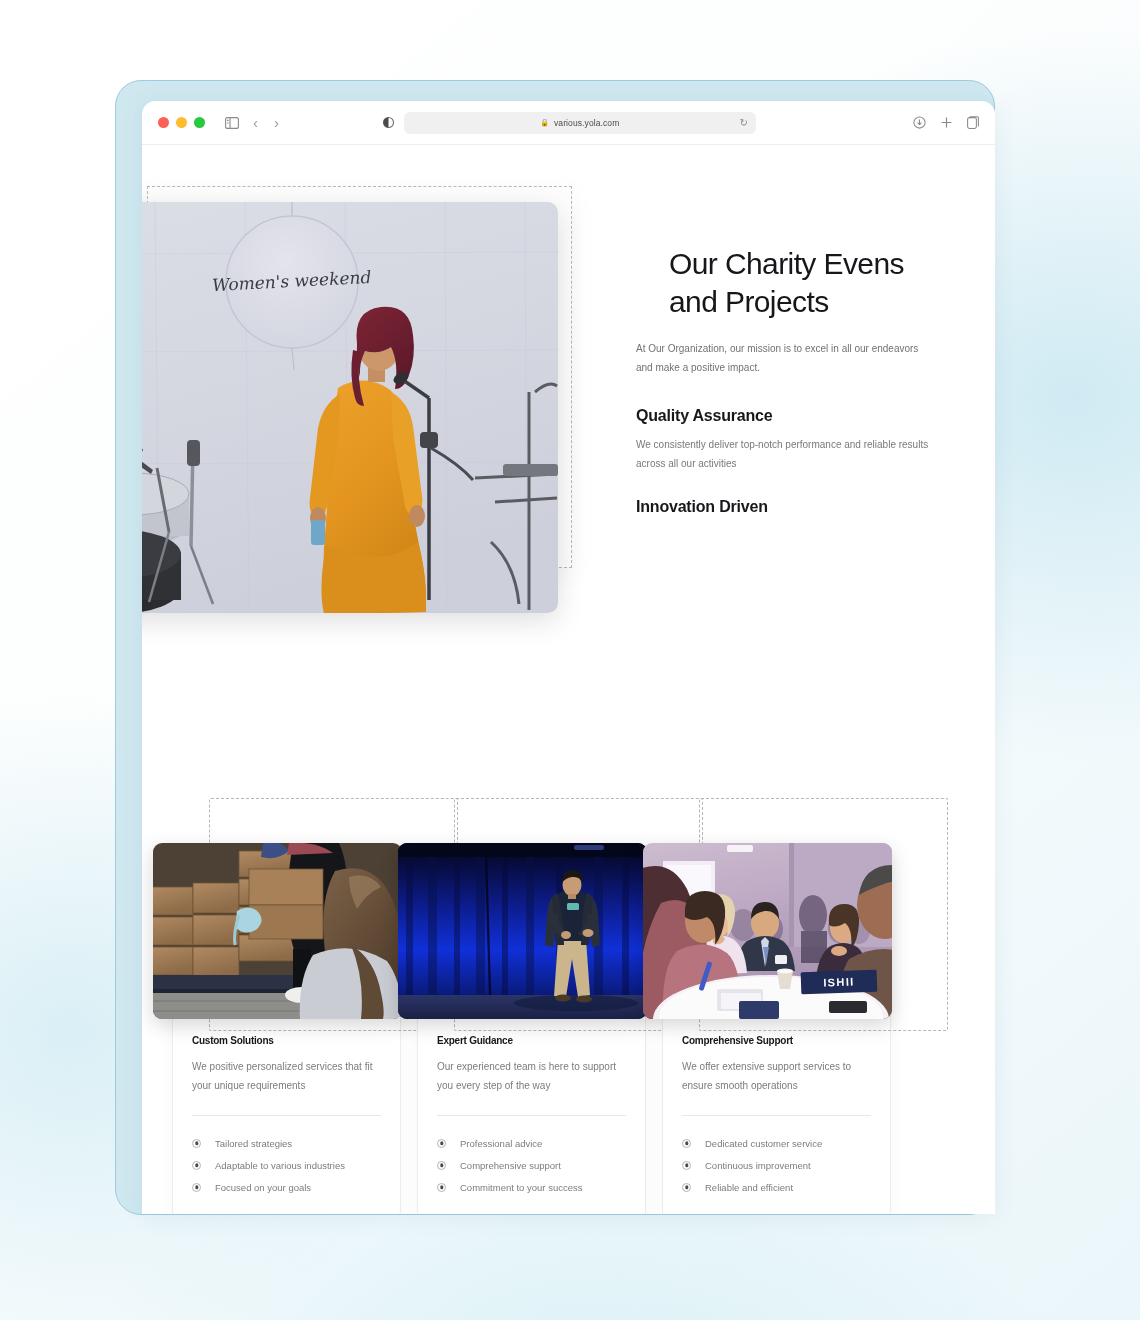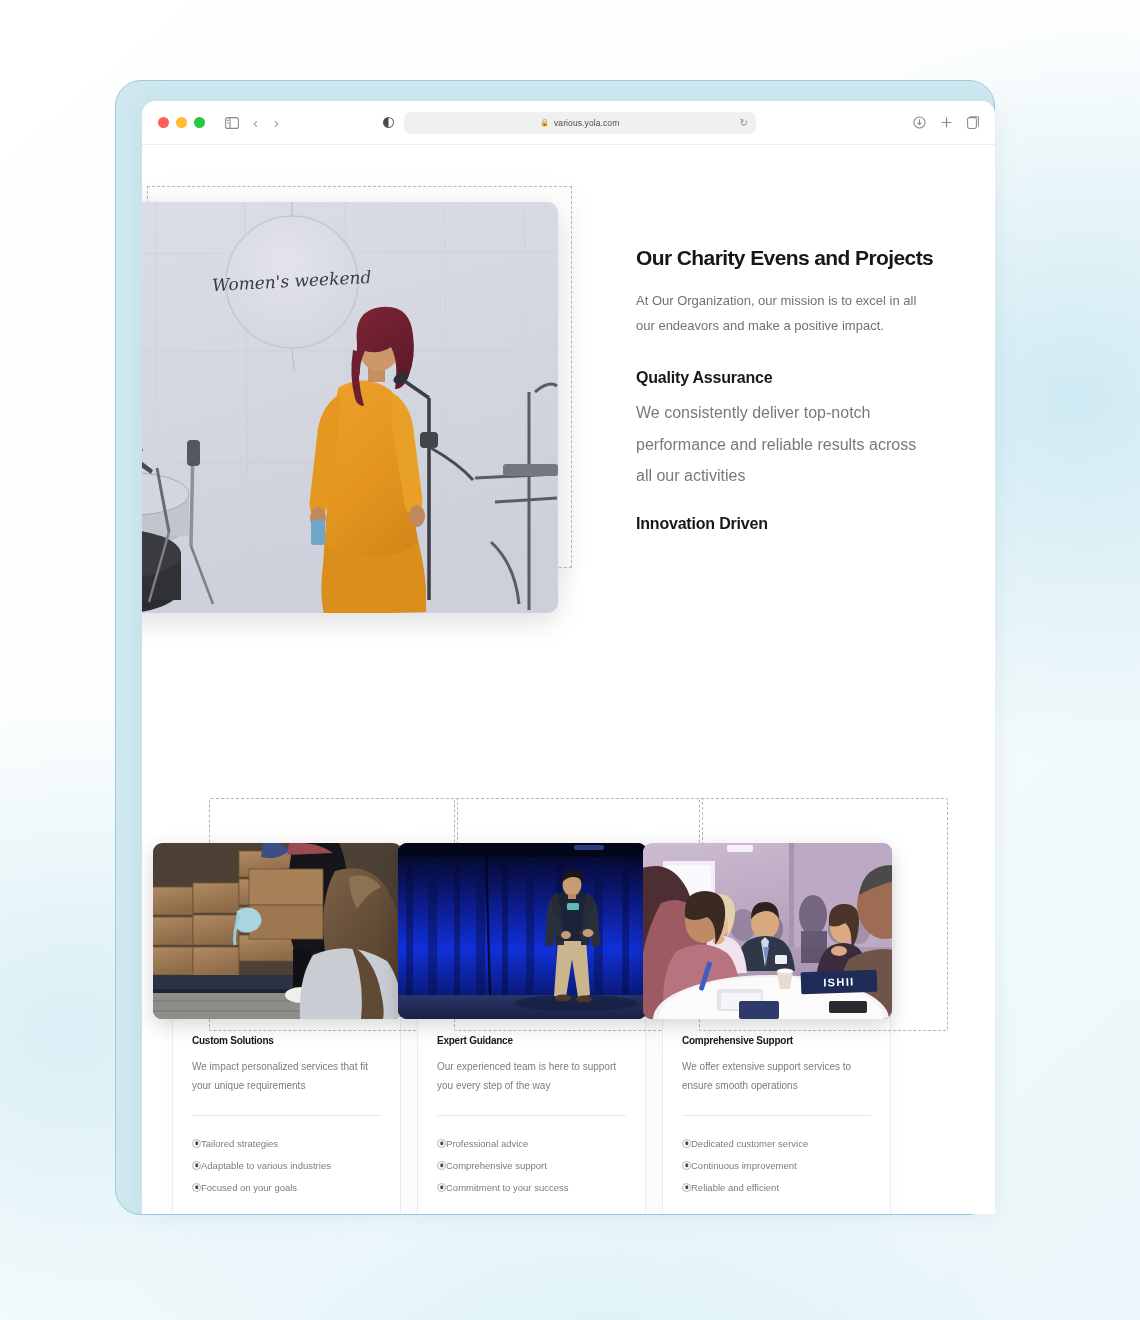--- a/index.html
+++ b/index.html
@@ -137,44 +137,45 @@
   .hero-photo svg { display: block; width: 100%; height: 100%; }
 
   .hero-text {
     position: absolute;
     left: 494px;
     top: 100px;
     width: 300px;
   }
 
   .hero-title {
-    font-size: 21px;
+    font-size: 30px;
     line-height: 1.26;
-    font-weight: 700;
+    font-weight: 400;
     color: #16171a;
     letter-spacing: -0.6px;
+    margin-left: 33px;
   }
   .hero-sub {
     margin-top: 18px;
-    font-size: 13px;
+    font-size: 10px;
     line-height: 1.92;
     color: #6f7276;
   }
 
   .feat-block { margin-top: 30px; }
   .feat-block.second { margin-top: 24px; }
   .feat-title {
     font-size: 16px;
     font-weight: 700;
     color: #17181b;
     letter-spacing: -0.2px;
   }
   .feat-desc {
     margin-top: 10px;
-    font-size: 16px;
+    font-size: 10px;
     line-height: 1.95;
     color: #77797d;
   }
 
   
   .cards {
     position: absolute;
     left: 30px;
     top: 709px;
     width: 795px;
@@ -231,21 +232,21 @@
   .card-divider {
     margin-top: 20px;
     height: 1px;
     background: #e8e8e8;
   }
 
   .card-list { margin-top: 16px; list-style: none; }
   .card-list li {
     display: flex;
     align-items: center;
-    gap: 0;
+    gap: 14px;
     font-size: 9.5px;
     color: #7a7c80;
     padding: 5.5px 0;
   }
   .bullet {
     flex: 0 0 auto;
     width: 9px;
     height: 9px;
     border-radius: 50%;
     border: 1px solid #b3b3b3;
@@ -500,21 +501,21 @@
             <path d="M110 0 q18 -4 26 8 q-12 10 -28 6 Z" fill="#3b4f86"></path>
             <path d="M136 0 q28 -2 44 10 l-46 2 Z" fill="#9a4a52"></path>
 
             <path d="M182 28 q34 -10 52 18 q16 28 15 62 q-1 34 -12 68 l-72 0 q10 -42 6 -78 q-4 -42 11 -70 Z" fill="url(#hairG1)"></path>
             <path d="M196 34 q20 -6 32 10 q-14 6 -24 22 q-8 -16 -8 -32 Z" fill="#9a7d5e" opacity="0.7"></path>
             <path d="M160 112 q38 -16 74 6 q16 22 15 58 l-102 0 q-2 -40 13 -64 Z" fill="#c9ccd2"></path>
             <path d="M198 102 q24 14 30 48 q4 18 2 26 l-22 0 q4 -40 -10 -74 Z" fill="#5f4a35"></path>
           </svg>
         </div>
         <h3 class="card-title">Custom Solutions</h3>
-        <p class="card-desc">We impact personalized services that fit your unique requirements</p>
+        <p class="card-desc">We positive personalized services that fit your unique requirements</p>
         <div class="card-divider"></div>
         <ul class="card-list">
           <li>
             <span class="bullet"></span>
             <span>Tailored strategies</span>
           </li>
           <li>
             <span class="bullet"></span>
             <span>Adaptable to various industries</span>
           </li>

